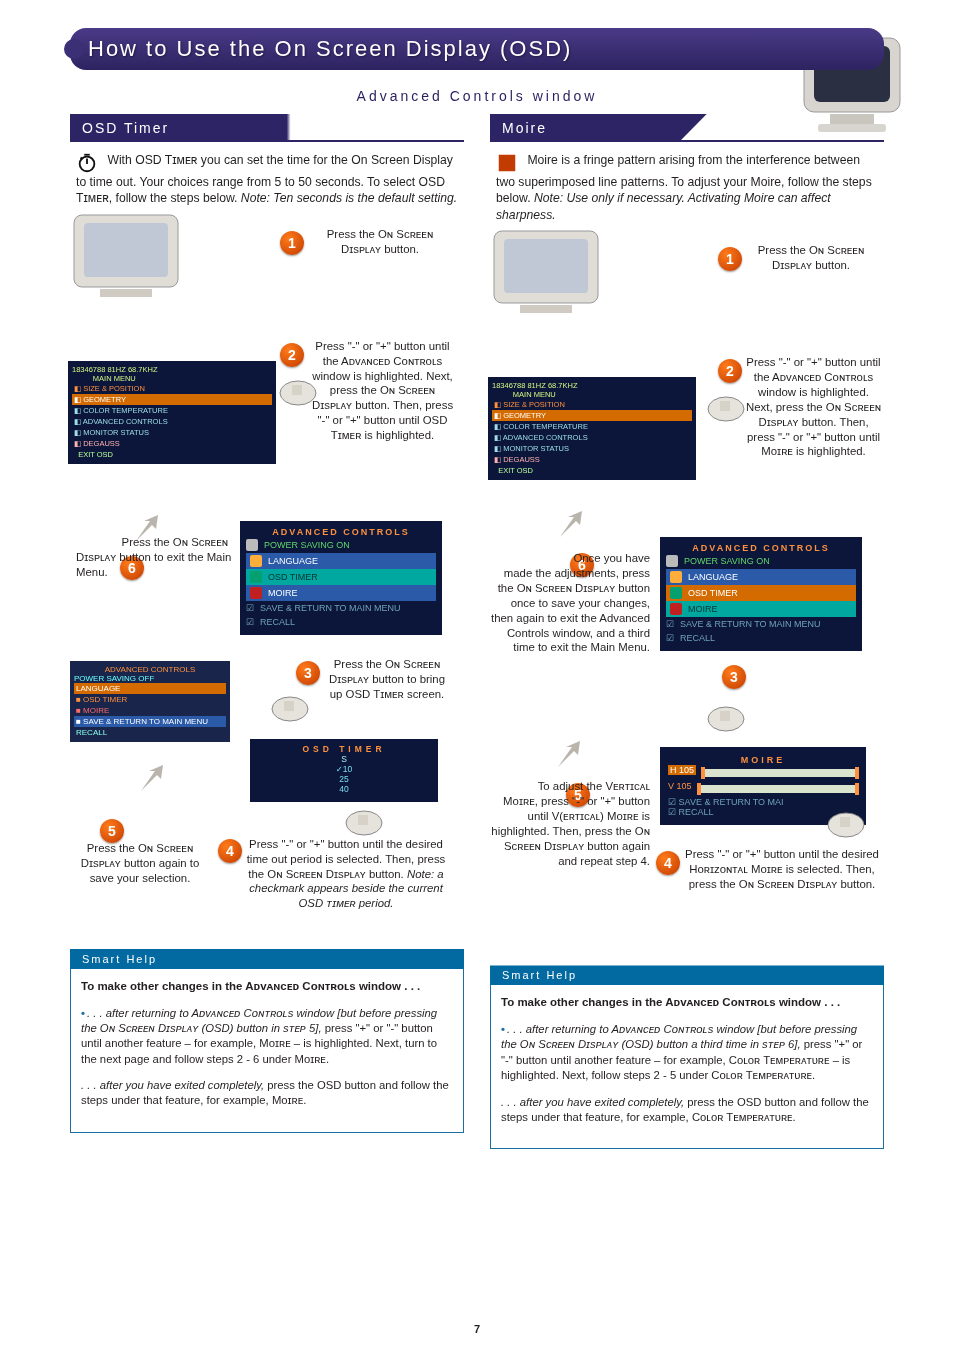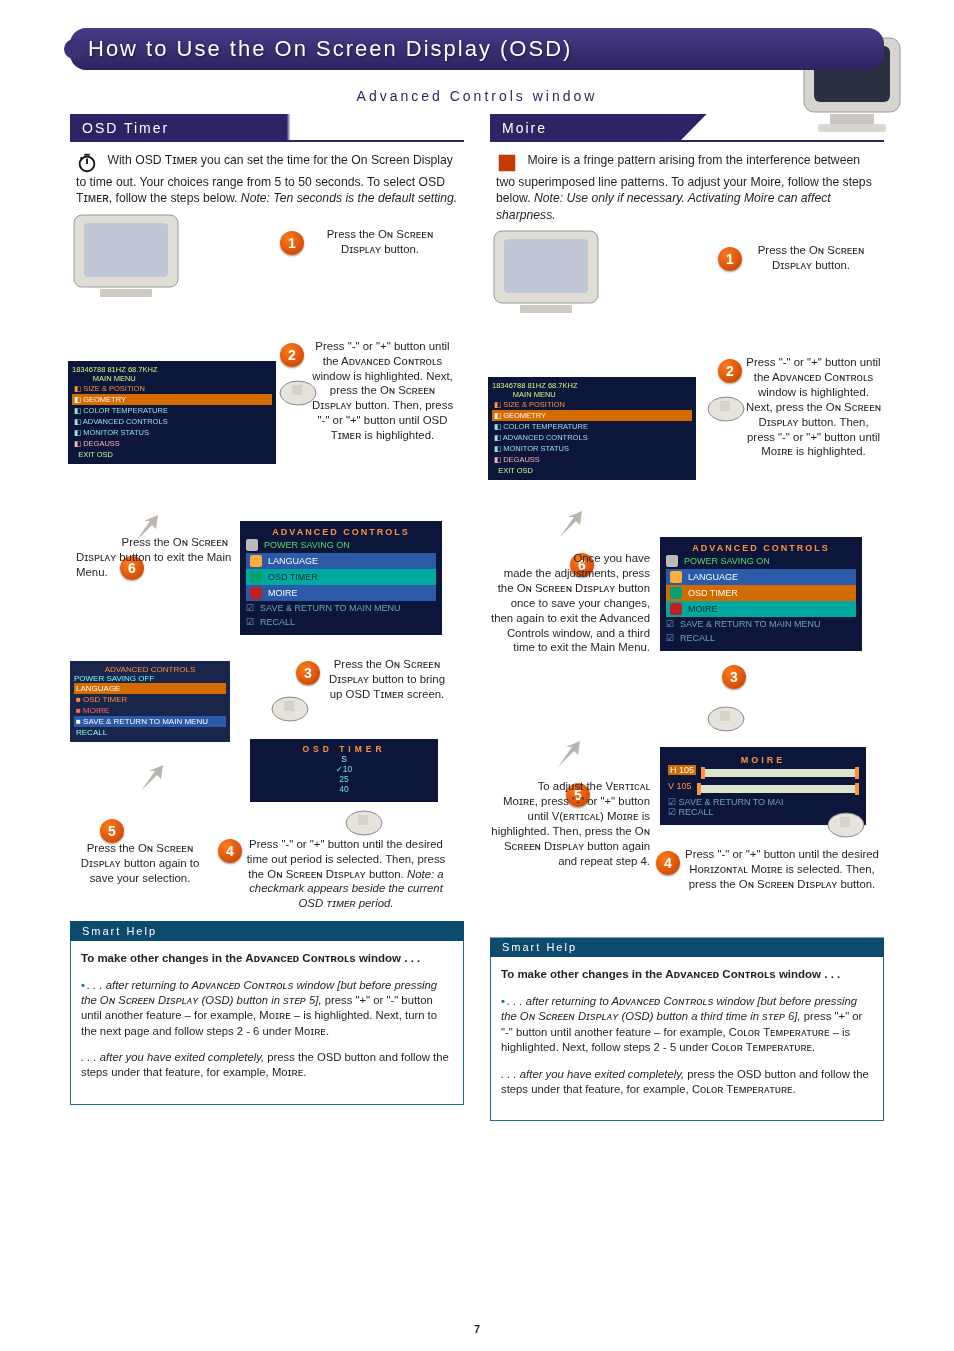--- a/index.html
+++ b/index.html
@@ -26,21 +26,21 @@
   .hl-cyan { background:#00a8a0; color:#033;}
   .adv-strip { background:#0b163a; padding:6px; width:190px; font-size:9px; color:#cfe; position:absolute;}
   .adv-strip .title { color:#ff913e; letter-spacing:2px; font-weight:bold; font-size:9px; text-align:center;}
   .adv-strip .row { display:flex; align-items:center; gap:6px; padding:2px 0; }
   .adv-strip .ico { width:12px; height:12px; background:#ffae3b; border-radius:2px;}
   .adv-strip .ico.g { background:#05a070;}
   .adv-strip .ico.r { background:#c02020;}
   .adv-strip .dim { color:#6fa1b8;}
   .arrow { position:absolute; width:36px; height:36px; }
   .arrow svg { width:100%; height:100%; }
-  .smart-bar { background:#0c4a6e; color:#fff; font-family:"Arial Black",sans-serif; letter-spacing:2px; font-size:11px; padding:4px 12px; clip-path: polygon(0 0, 100% 0, 100% 100%, 0 100%);}
+  .smart-bar { background:#0369a1; color:#fff; font-family:"Arial Black",sans-serif; letter-spacing:2px; font-size:11px; padding:4px 12px; clip-path: polygon(0 0, 100% 0, 100% 100%, 0 100%); margin-top: 28px;}
   .smart-body { border:1px solid #1d6ea0; border-top:none; padding:10px 10px 12px; font-size:11.3px; line-height:1.35;}
   .smart-body b.hdr { display:block; margin-bottom:4px; font-size:11.5px;}
   .dots { color:#1d6ea0; font-weight:bold; letter-spacing:2px;}
   .pgnum { position:absolute; bottom:16px; left:50%; transform:translateX(-50%); font-size:11px; font-weight:bold;}
   .moire-bars { position:absolute; background:#0b163a; width:190px; padding:8px; font-size:9px; color:#b7e5ea;}
   .moire-bars .lbl { color:#ff913e; letter-spacing:3px; font-weight:bold; text-align:center;}
   .moire-bars .bar { height:8px; background:#dbe4ce; position:relative; margin:4px 0;}
   .moire-bars .bar::before{content:"";position:absolute;left:-1px;top:-2px;width:4px;height:12px;background:#ff913e;}
   .moire-bars .bar::after{content:"";position:absolute;right:-1px;top:-2px;width:4px;height:12px;background:#ff913e;}
   .osd-timer-box { position:absolute; background:#0b163a; width:180px; padding:5px 4px 8px; font-size:8.5px; color:#bfe; text-align:center;}

